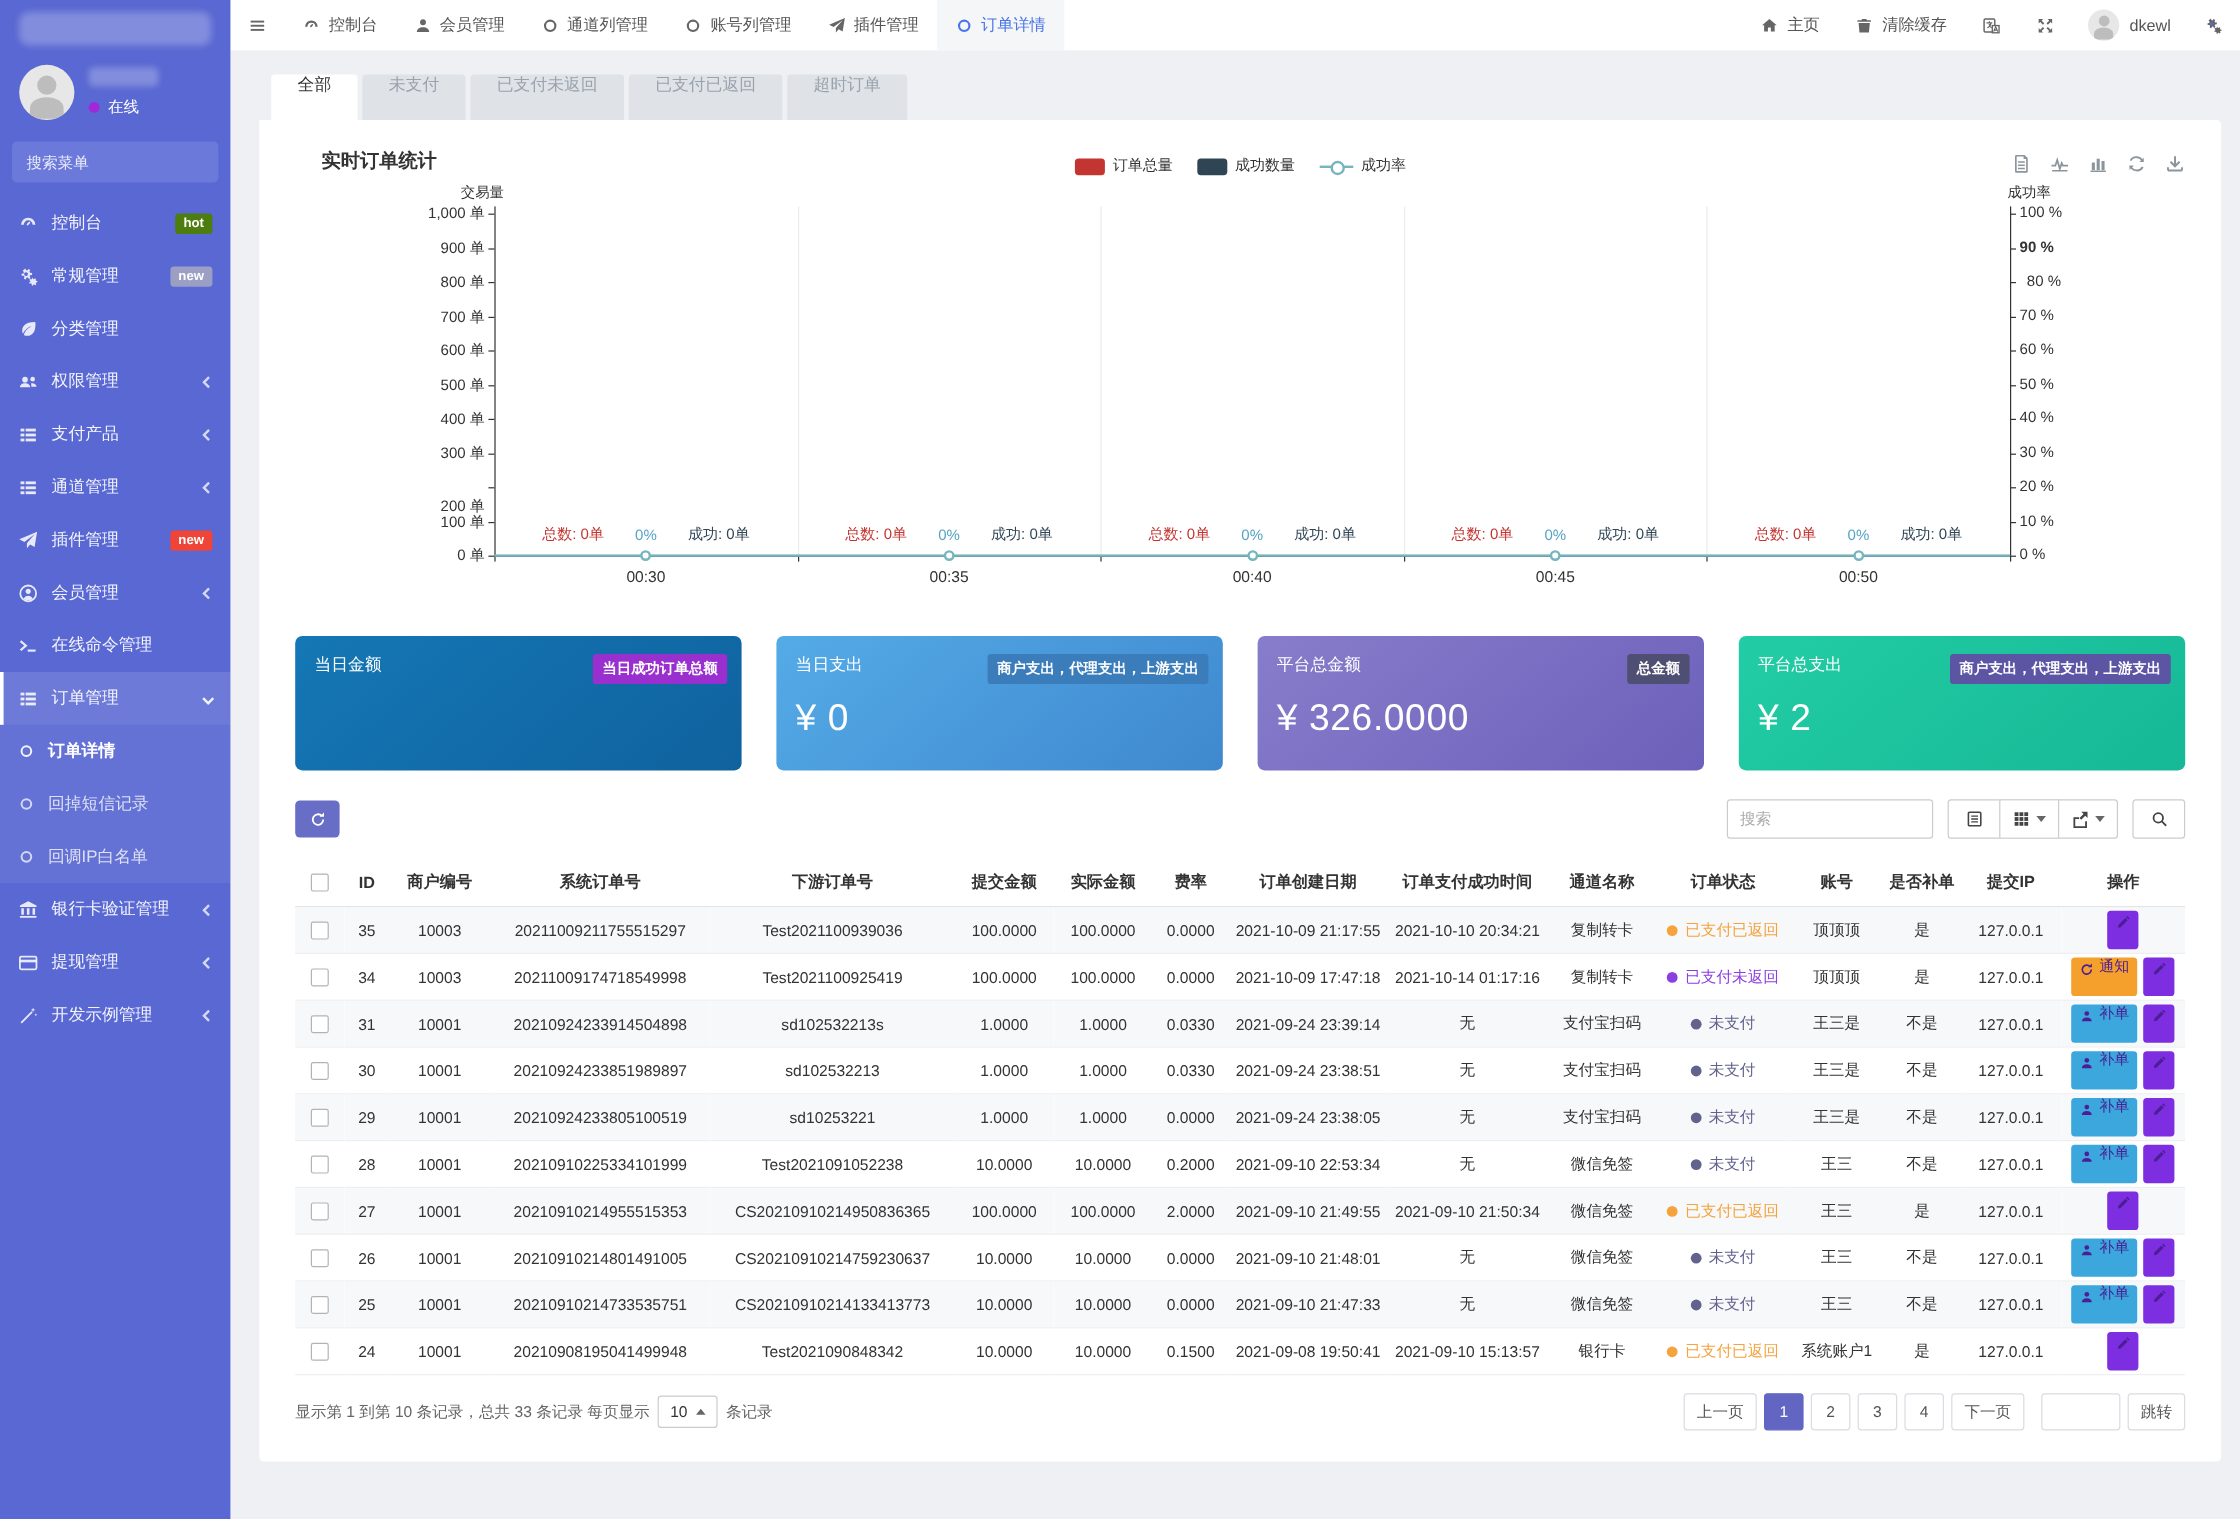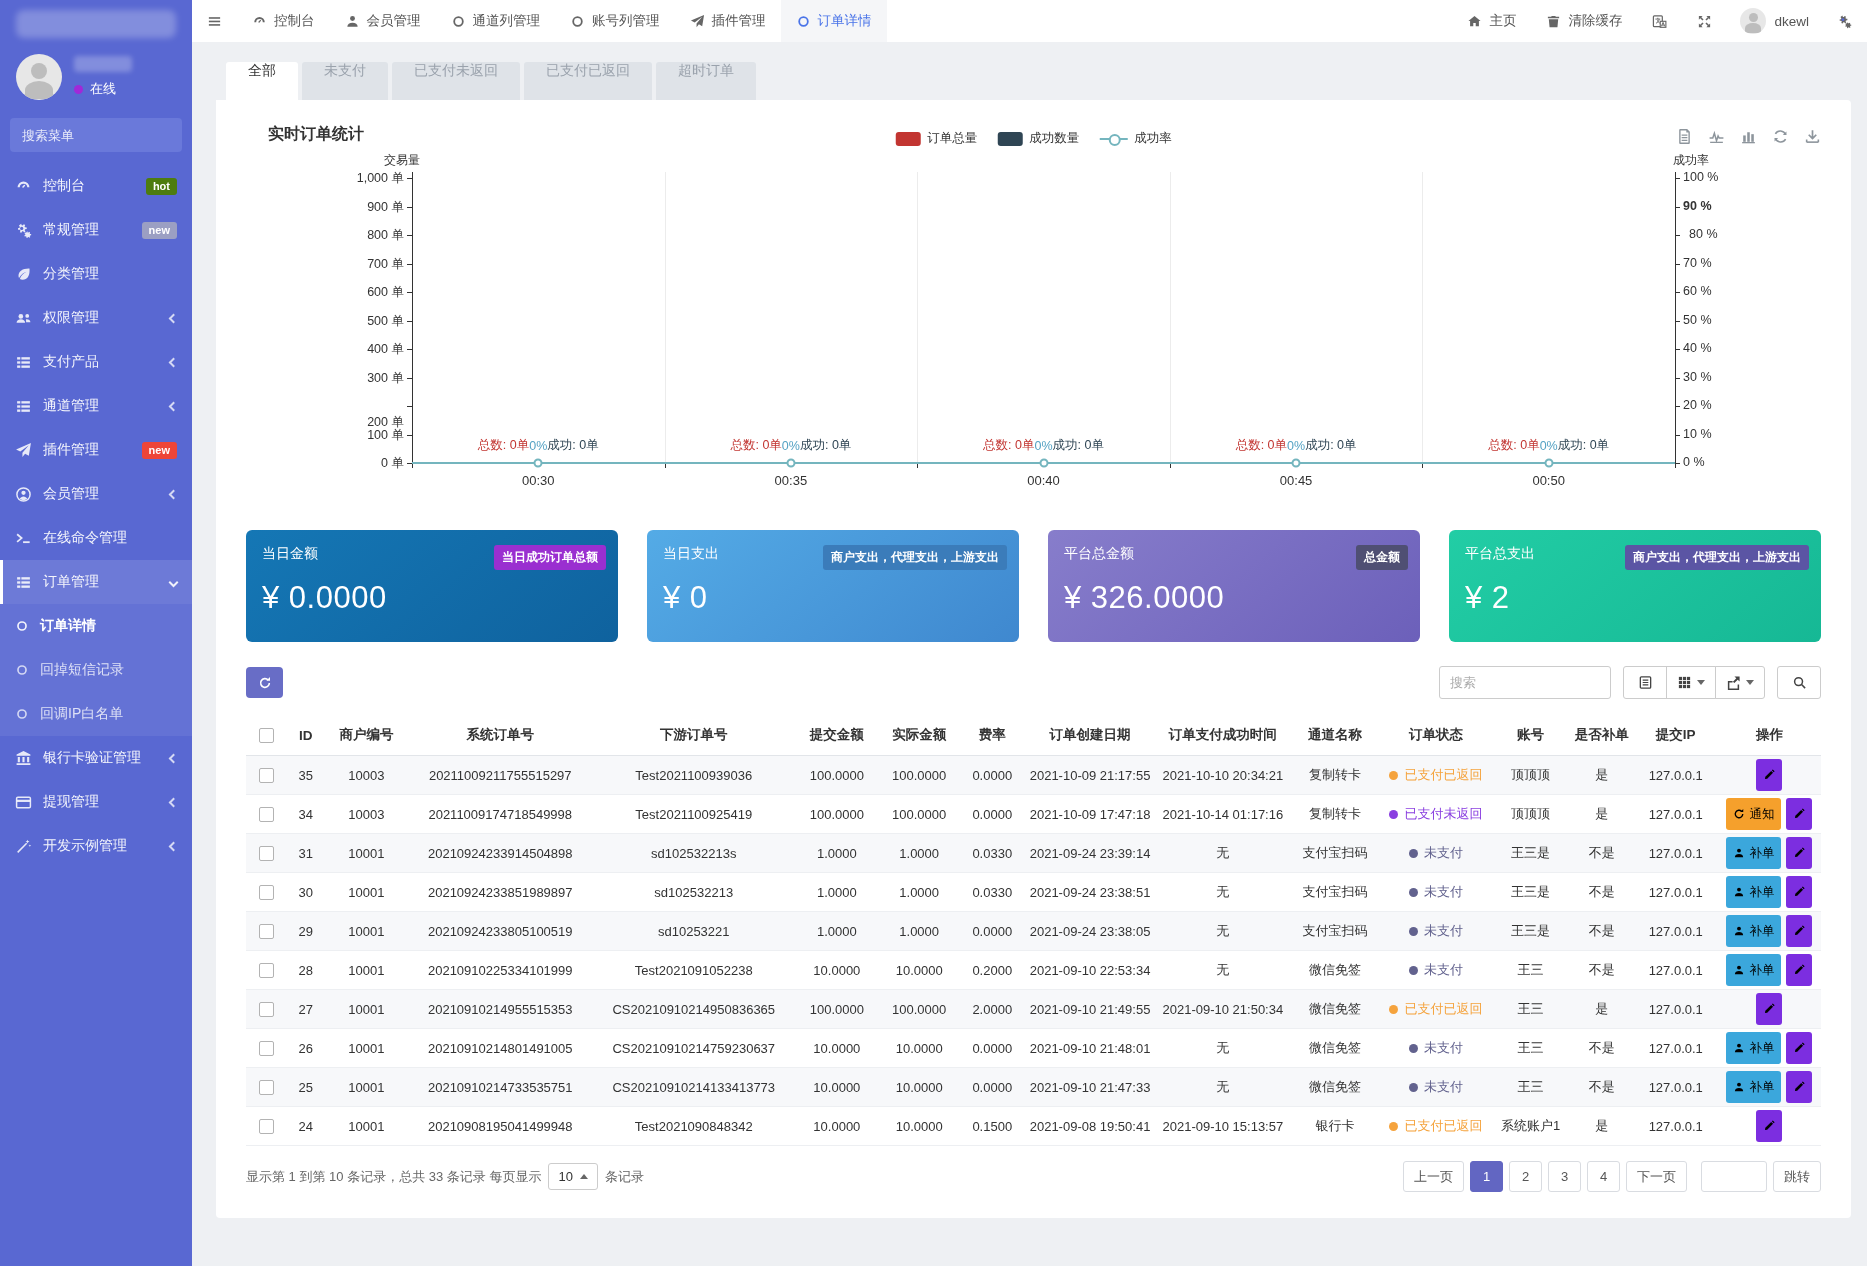--- a/index.html
+++ b/index.html
@@ -61,21 +61,21 @@
 .lg-line::before{content:"";position:absolute;left:0;right:0;top:6px;height:2px;background:currentColor}
 .lg-line::after{content:"";position:absolute;left:50%;top:2px;width:8px;height:8px;margin-left:-5px;border-radius:50%;background:#fff;border:2px solid currentColor}
 .toolbox{position:absolute;right:30px;top:28px;display:flex;gap:15px;color:#8d959c}
 .toolbox .ic{width:17px;height:17px;cursor:pointer}
 
 .chart{position:relative;height:352px;margin:2px 30px 0}
 .abs{position:absolute}
 .ytick{font-size:12.5px;color:#333;white-space:nowrap}
 .axis-name{font-size:12px;color:#333}
 .xlab{font-size:13px;color:#333;transform:translateX(-50%);white-space:nowrap}
-.ptgroup{display:flex;align-items:center;transform:translateX(-50%);font-size:12.5px;white-space:nowrap}
+.ptgroup{display:flex;gap:26px;align-items:center;transform:translateX(-50%);font-size:12.5px;white-space:nowrap}
 .marker{width:9px;height:9px;border-radius:50%;background:#fff;border:2px solid #74b5be;transform:translate(-50%,-50%)}
 
 .cards{display:grid;grid-template-columns:repeat(4,1fr);gap:29px;margin:24px 30px 0}
 .scard{height:112px;border-radius:6px;color:#fff;padding:15px 16px;position:relative}
 .scard .t{font-size:14px}
 .scard .bdg{position:absolute;right:12px;top:15px;font-size:12px;font-weight:bold;padding:4px 8px;border-radius:3px;white-space:nowrap}
 .scard .amt{font-size:31px;margin-top:17px;letter-spacing:.5px}
 
 .tbar{display:flex;align-items:center;margin:24px 30px 0}
 .refresh-btn{width:37px;height:31px;border:0;background:#686dc6;border-radius:4px;color:#fff;display:flex;align-items:center;justify-content:center;cursor:pointer}
@@ -95,21 +95,21 @@
 .caret-dn{width:0;height:0;border-left:4px solid transparent;border-right:4px solid transparent;border-top:5px solid #666}
 .caret-up{width:0;height:0;border-left:4px solid transparent;border-right:4px solid transparent;border-bottom:5px solid #666}
 
 .otable{width:calc(100% - 60px);margin:16px 30px 0;border-collapse:collapse;table-layout:fixed;text-align:center;font-size:13px}
 .otable th{font-size:13.5px;font-weight:bold;color:#333;padding:11px 4px;border-bottom:1px solid #e2e5e9;white-space:nowrap}
 .otable td{height:39px;padding:0 4px;border-bottom:1px solid #edeff2;color:#333;white-space:nowrap;overflow:hidden;text-overflow:ellipsis}
 .otable tbody tr:nth-child(odd){background:#f7f8fa}
 .cb{display:inline-block;width:15px;height:15px;border:1px solid #b3b3b3;border-radius:2px;background:#fff;vertical-align:middle;cursor:pointer}
 .status{display:inline-flex;align-items:center;gap:6px;font-size:13px}
 .status .dot{width:9px;height:9px;border-radius:50%}
-.abtn{display:inline-flex;align-items:center;justify-content:center;gap:4px;height:26px;min-width:26px;padding:16px 7px;border:0;border-radius:3px;color:#000000;font-size:12.5px;cursor:pointer;vertical-align:middle}
+.abtn{display:inline-flex;align-items:flex-end;justify-content:center;gap:4px;height:26px;min-width:26px;padding:16px 7px;border:0;border-radius:3px;color:#4c1d95;font-size:12.5px;cursor:pointer;vertical-align:middle}
 .abtn .ic{width:12px;height:12px}
 .abtn+.abtn{margin-left:5px}
 .reissue-txt{color:#8666cc}
 
 .tfoot{display:flex;align-items:center;margin:15px 30px 0;font-size:13px;color:#666}
 .pp{display:inline-flex;align-items:center;gap:7px;border:1px solid #ccc;border-radius:3px;padding:5px 9px;margin:0 7px;color:#333;background:#fff;cursor:pointer}
 .pager{margin-left:auto;display:flex;align-items:center}
 .pg{min-width:33px;height:31px;padding:0 10px;margin-left:6px;border:1px solid #d9dce1;background:#fff;color:#555;border-radius:3px;display:flex;align-items:center;justify-content:center;font-size:13px;cursor:pointer}
 .pg.active{background:#6266c2;border-color:#6266c2;color:#fff}
 .jump-input{width:66px;height:31px;margin-left:14px;border:1px solid #d9dce1;border-radius:3px;outline:none;padding:0 8px;font-size:13px}
@@ -598,21 +598,20 @@
               <span style="color: rgb(86, 163, 196);">0%</span>
               <span style="color: rgb(47, 69, 84);">成功: 0单</span>
             </div>
             <div class="abs xlab" style="left: 1302.7px; top: 319px;">00:50</div>
           </div>
 
         <div class="cards" id="stat-cards">
             <div class="scard" style="background: linear-gradient(140deg, rgb(21, 119, 181), rgb(15, 98, 158));">
               <div class="t">当日金额</div>
               <span class="bdg" style="background: rgb(154, 47, 208);">当日成功订单总额</span>
-              <div class="amt">¥ 0.0000</div>
             </div>
             <div class="scard" style="background: linear-gradient(140deg, rgb(84, 171, 230), rgb(63, 136, 207));">
               <div class="t">当日支出</div>
               <span class="bdg" style="background: rgb(59, 124, 186);">商户支出，代理支出，上游支出</span>
               <div class="amt">¥ 0</div>
             </div>
             <div class="scard" style="background: linear-gradient(140deg, rgb(135, 125, 203), rgb(108, 96, 186));">
               <div class="t">平台总金额</div>
               <span class="bdg" style="background: rgb(79, 79, 115);">总金额</span>
               <div class="amt">¥ 326.0000</div>

